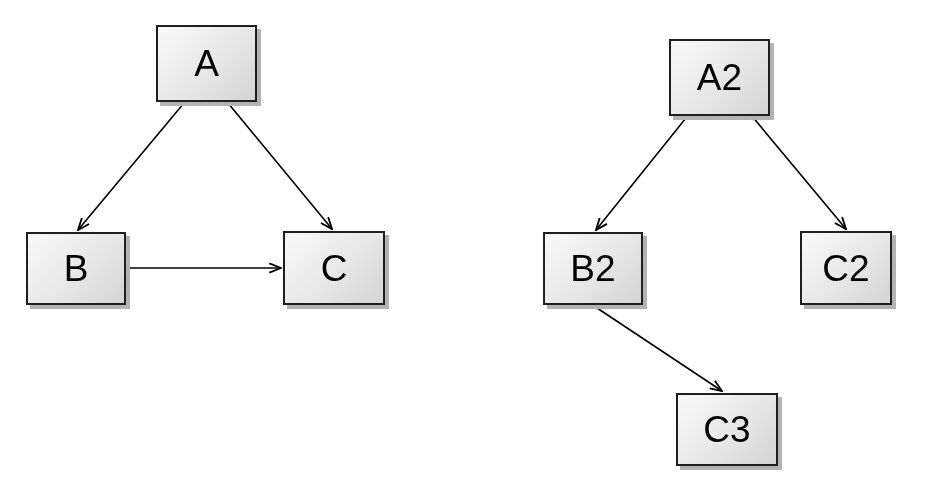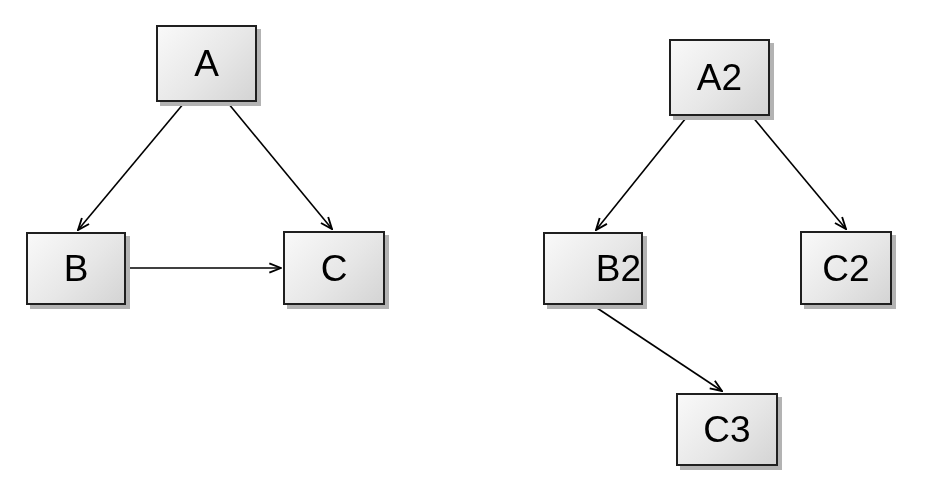--- a/index.html
+++ b/index.html
@@ -73,21 +73,21 @@
       </div>
       <div class="node" style="left: 26px; top: 232px; width: 100px; height: 73px;">
         <span class="node-label">B</span>
       </div>
       <div class="node" style="left: 283px; top: 231px; width: 102px; height: 74px;">
         <span class="node-label">C</span>
       </div>
       <div class="node" style="left: 669px; top: 25px; width: 101px; height: 77px; margin-top: 14px;">
         <span class="node-label">A2</span>
       </div>
-      <div class="node" style="left: 543px; top: 232px; width: 100px; height: 73px; justify-content: flex-end;">
+      <div class="node" style="left: 543px; top: 232px; width: 100px; height: 73px;">
         <span class="node-label">B2</span>
       </div>
       <div class="node" style="left: 800px; top: 231px; width: 92px; height: 74px;">
         <span class="node-label">C2</span>
       </div>
       <div class="node" style="left: 676px; top: 393px; width: 102px; height: 73px;">
         <span class="node-label">C3</span>
       </div>
     </div>
 </div>

